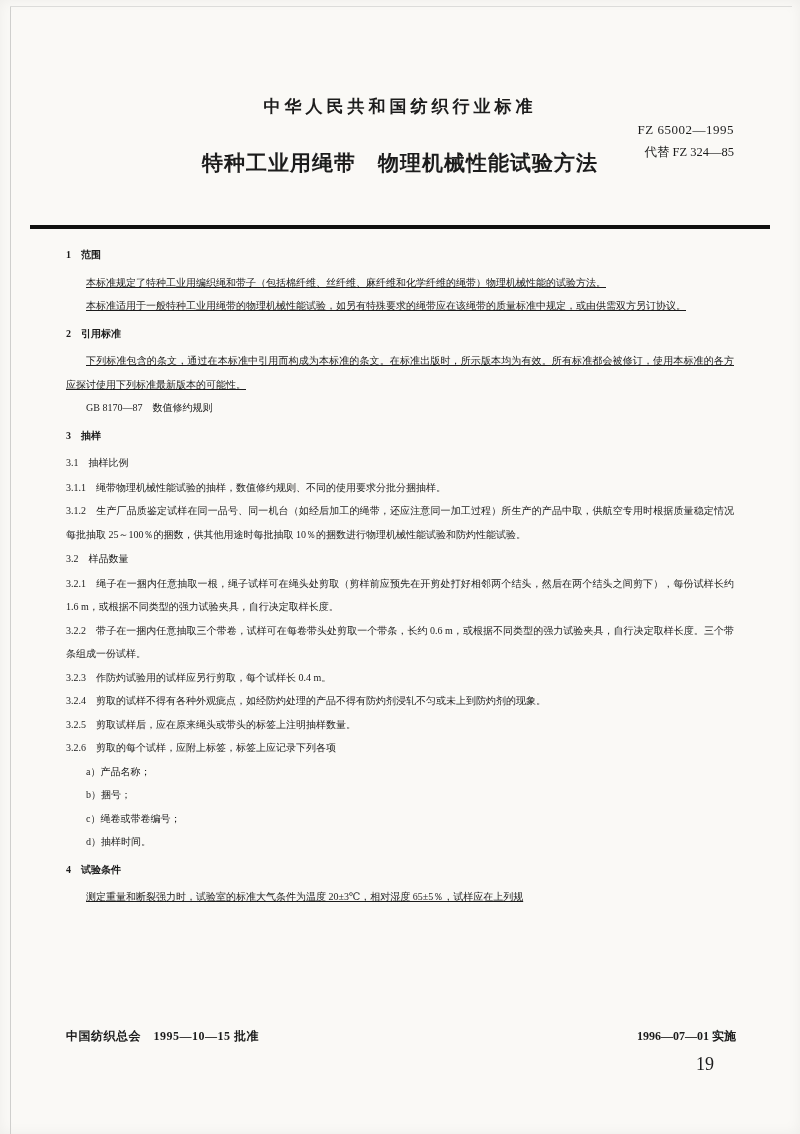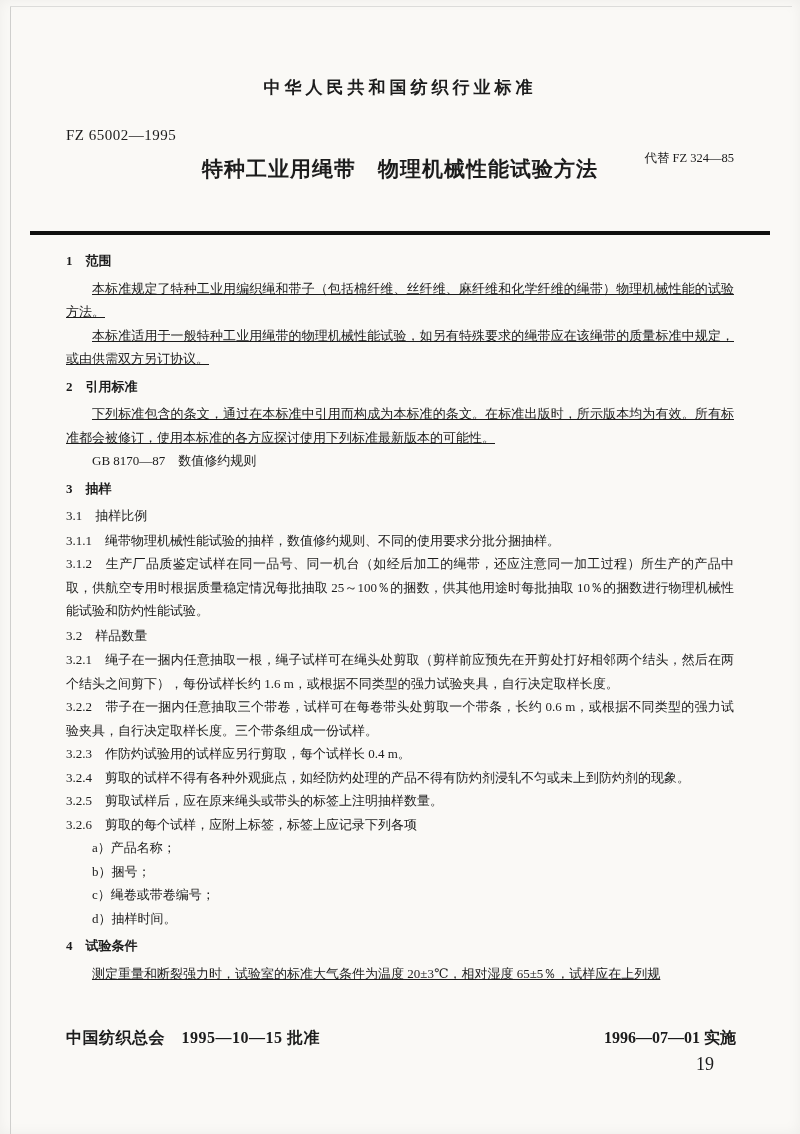--- a/index.html
+++ b/index.html
@@ -6,40 +6,40 @@
   .page{
     position:relative;width:800px;height:1134px;margin:0 auto;
     background:#faf9f6;overflow:hidden;box-sizing:border-box;
     padding:0 66px;color:#1c1c1c;
     font-family:"Liberation Serif","DejaVu Serif",serif;
     box-shadow:inset 0 0 14px rgba(0,0,0,0.05);
   }
   .scan-edge-left{position:absolute;left:10px;top:6px;bottom:0;width:1px;background:#cfcfcd;}
   .scan-edge-top{position:absolute;left:10px;top:6px;right:8px;height:1px;background:#dcdcda;}
 
-  .header{padding-top:76px;}
+  .header{padding-top:95px;}
   .std-category{text-align:center;font-size:17px;font-weight:bold;letter-spacing:4px;}
-  .std-code{text-align:left;font-size:15px;margin-top:28px;letter-spacing:.5px;}
+  .std-code{text-align:right;font-size:13px;margin-top:4px;letter-spacing:.5px;}
   .title-row{position:relative;margin-top:12px;height:27px;}
   .doc-title{margin:6px;text-align:center;font-size:21px;font-weight:bold;letter-spacing:1px;line-height:27px;}
   .replaces{position:absolute;right:0;bottom:16px;font-size:12.5px;}
   .rule{height:4px;background:#101010;margin:48px -36px 0 -36px;}
 
-  .content{margin-top:14px;font-size:13px;line-height:23.5px;text-align:justify;}
+  .content{margin-top:14px;font-size:10px;line-height:23.5px;text-align:justify;}
   .blk{margin:0;}
   .heading{font-weight:bold;margin:4px 0;}
   .clause{margin:1px 0;}
   .para{text-indent:2em;text-decoration:underline;}
   .ref{text-indent:2em;}
   .list{padding-left:2em;}
 
   .footer-row{
     position:absolute;left:66px;right:64px;top:1028px;
     display:flex;justify-content:space-between;align-items:flex-start;
-    font-size:16px;z-index:2;gap:44px;
+    font-size:12px;z-index:2;gap:44px;
   }
   .approval{font-weight:bold;letter-spacing:.5px;}
   .implementation{font-weight:bold;}
   .page-num{position:absolute;top:1054px;right:86px;font-size:18px;z-index:2;}
 
   .watermark{
     position:absolute;top:986px;right:2px;z-index:1;
     font-family:"DejaVu Serif","Liberation Serif",serif;
     font-size:60px;font-weight:bold;letter-spacing:1px;
     color:rgba(142,174,206,0.55);

